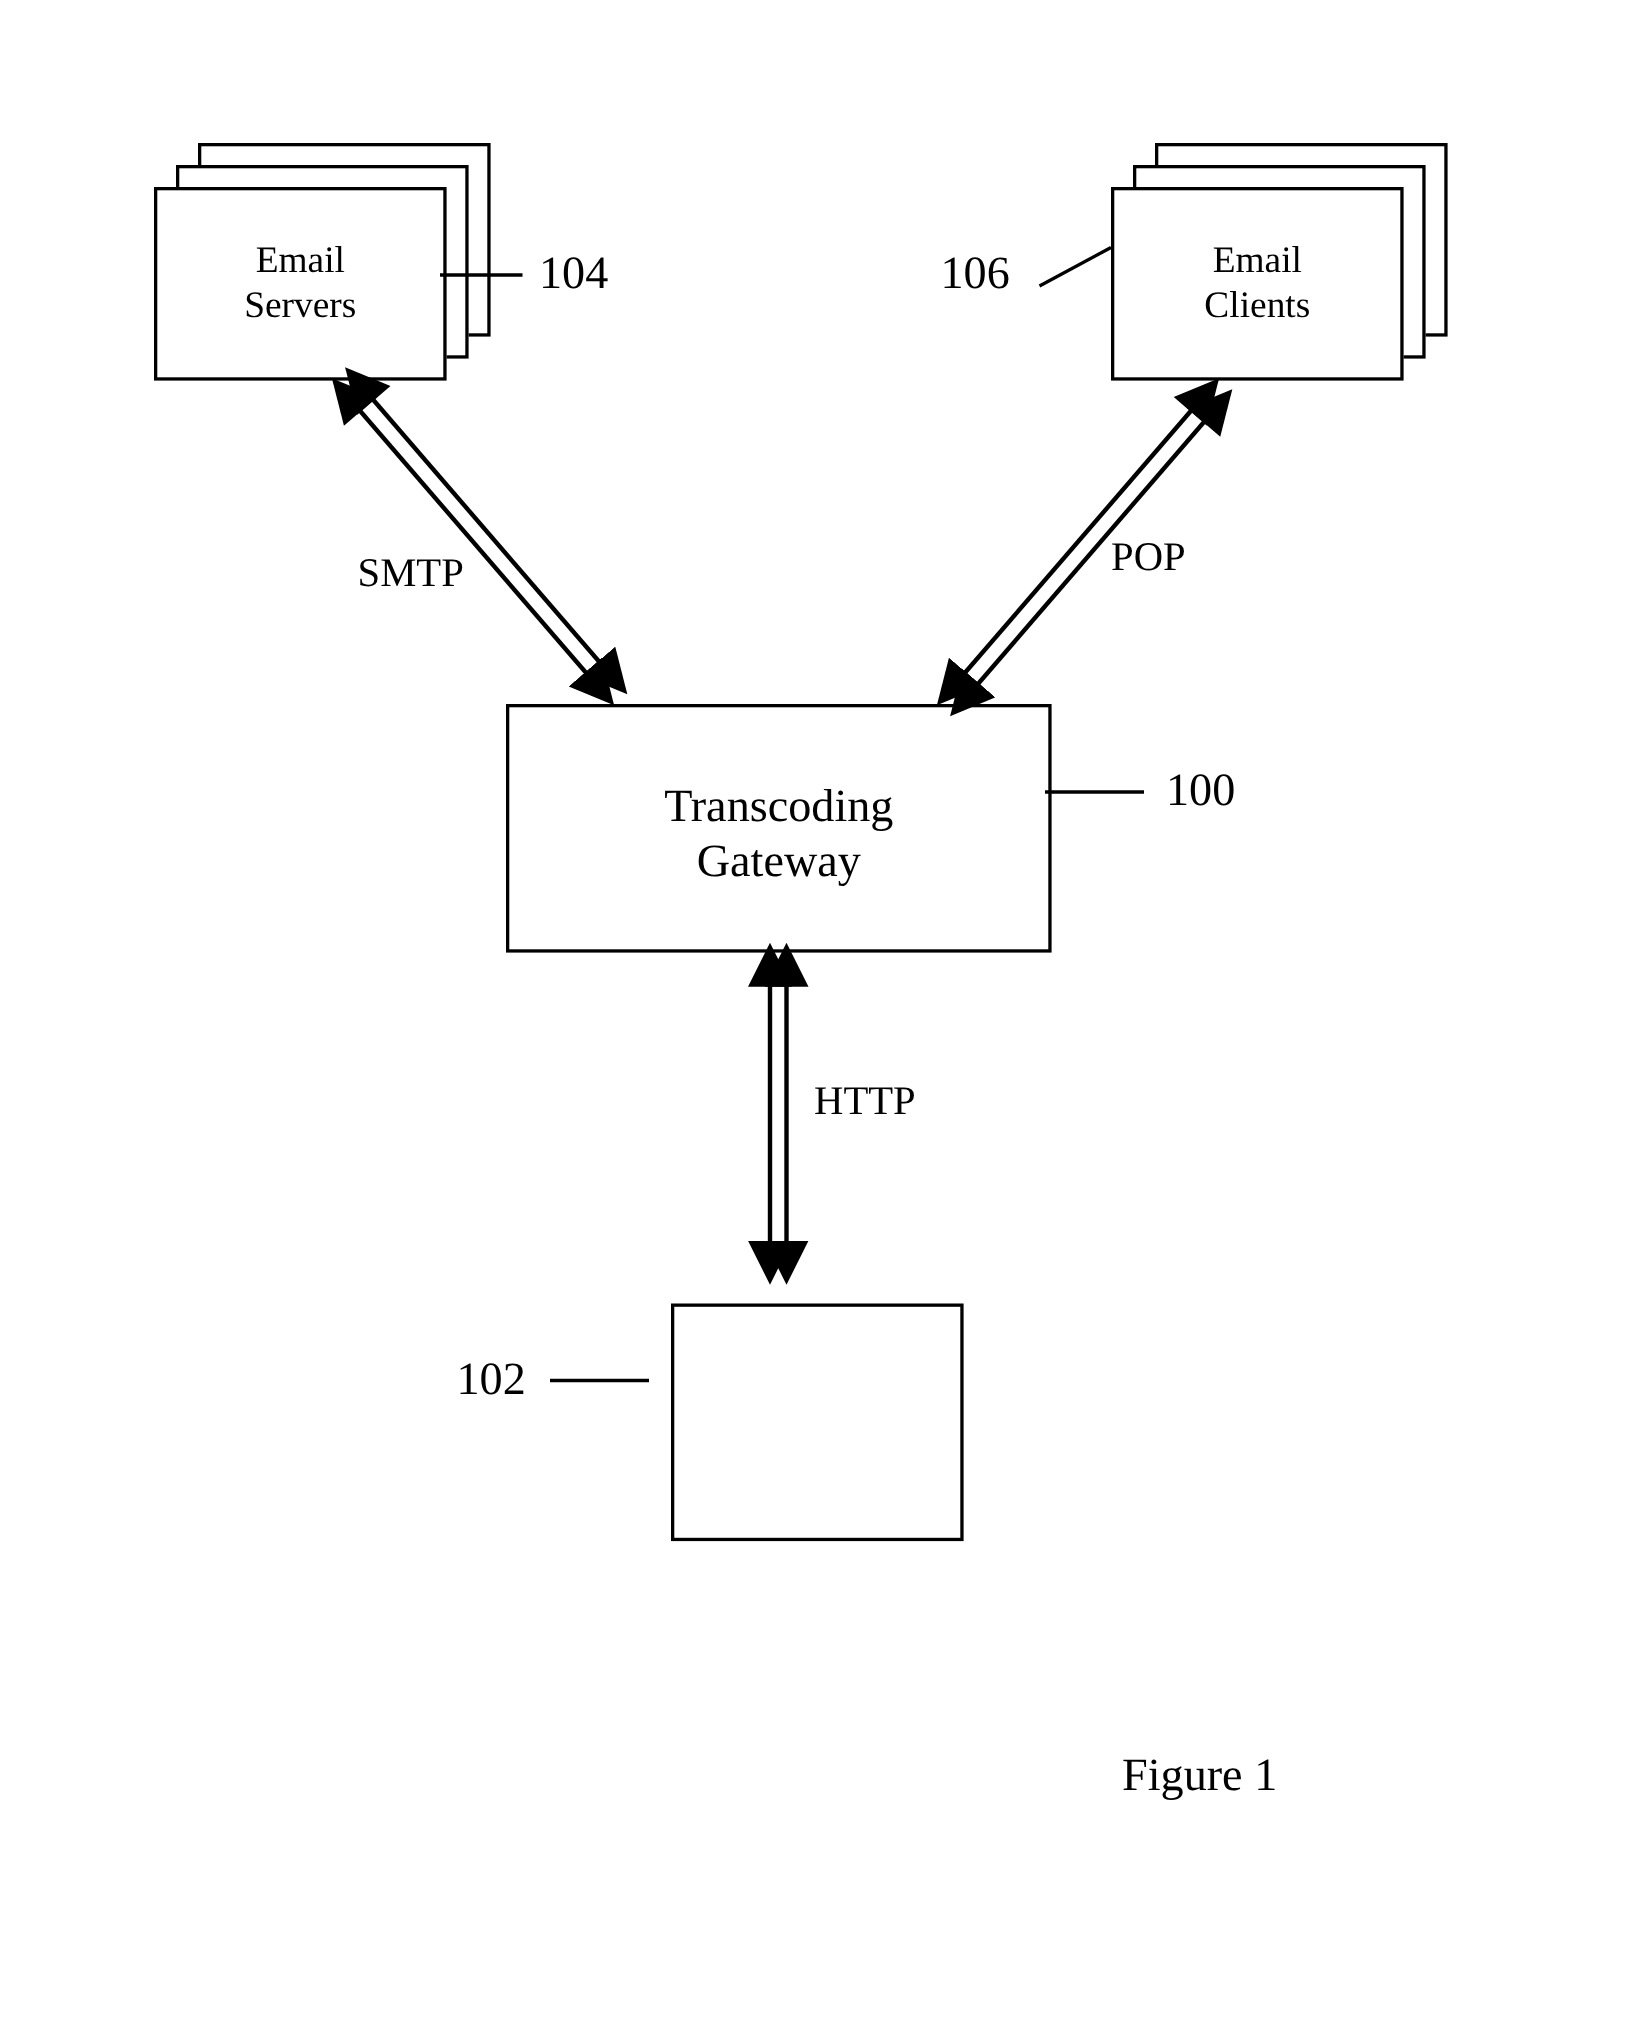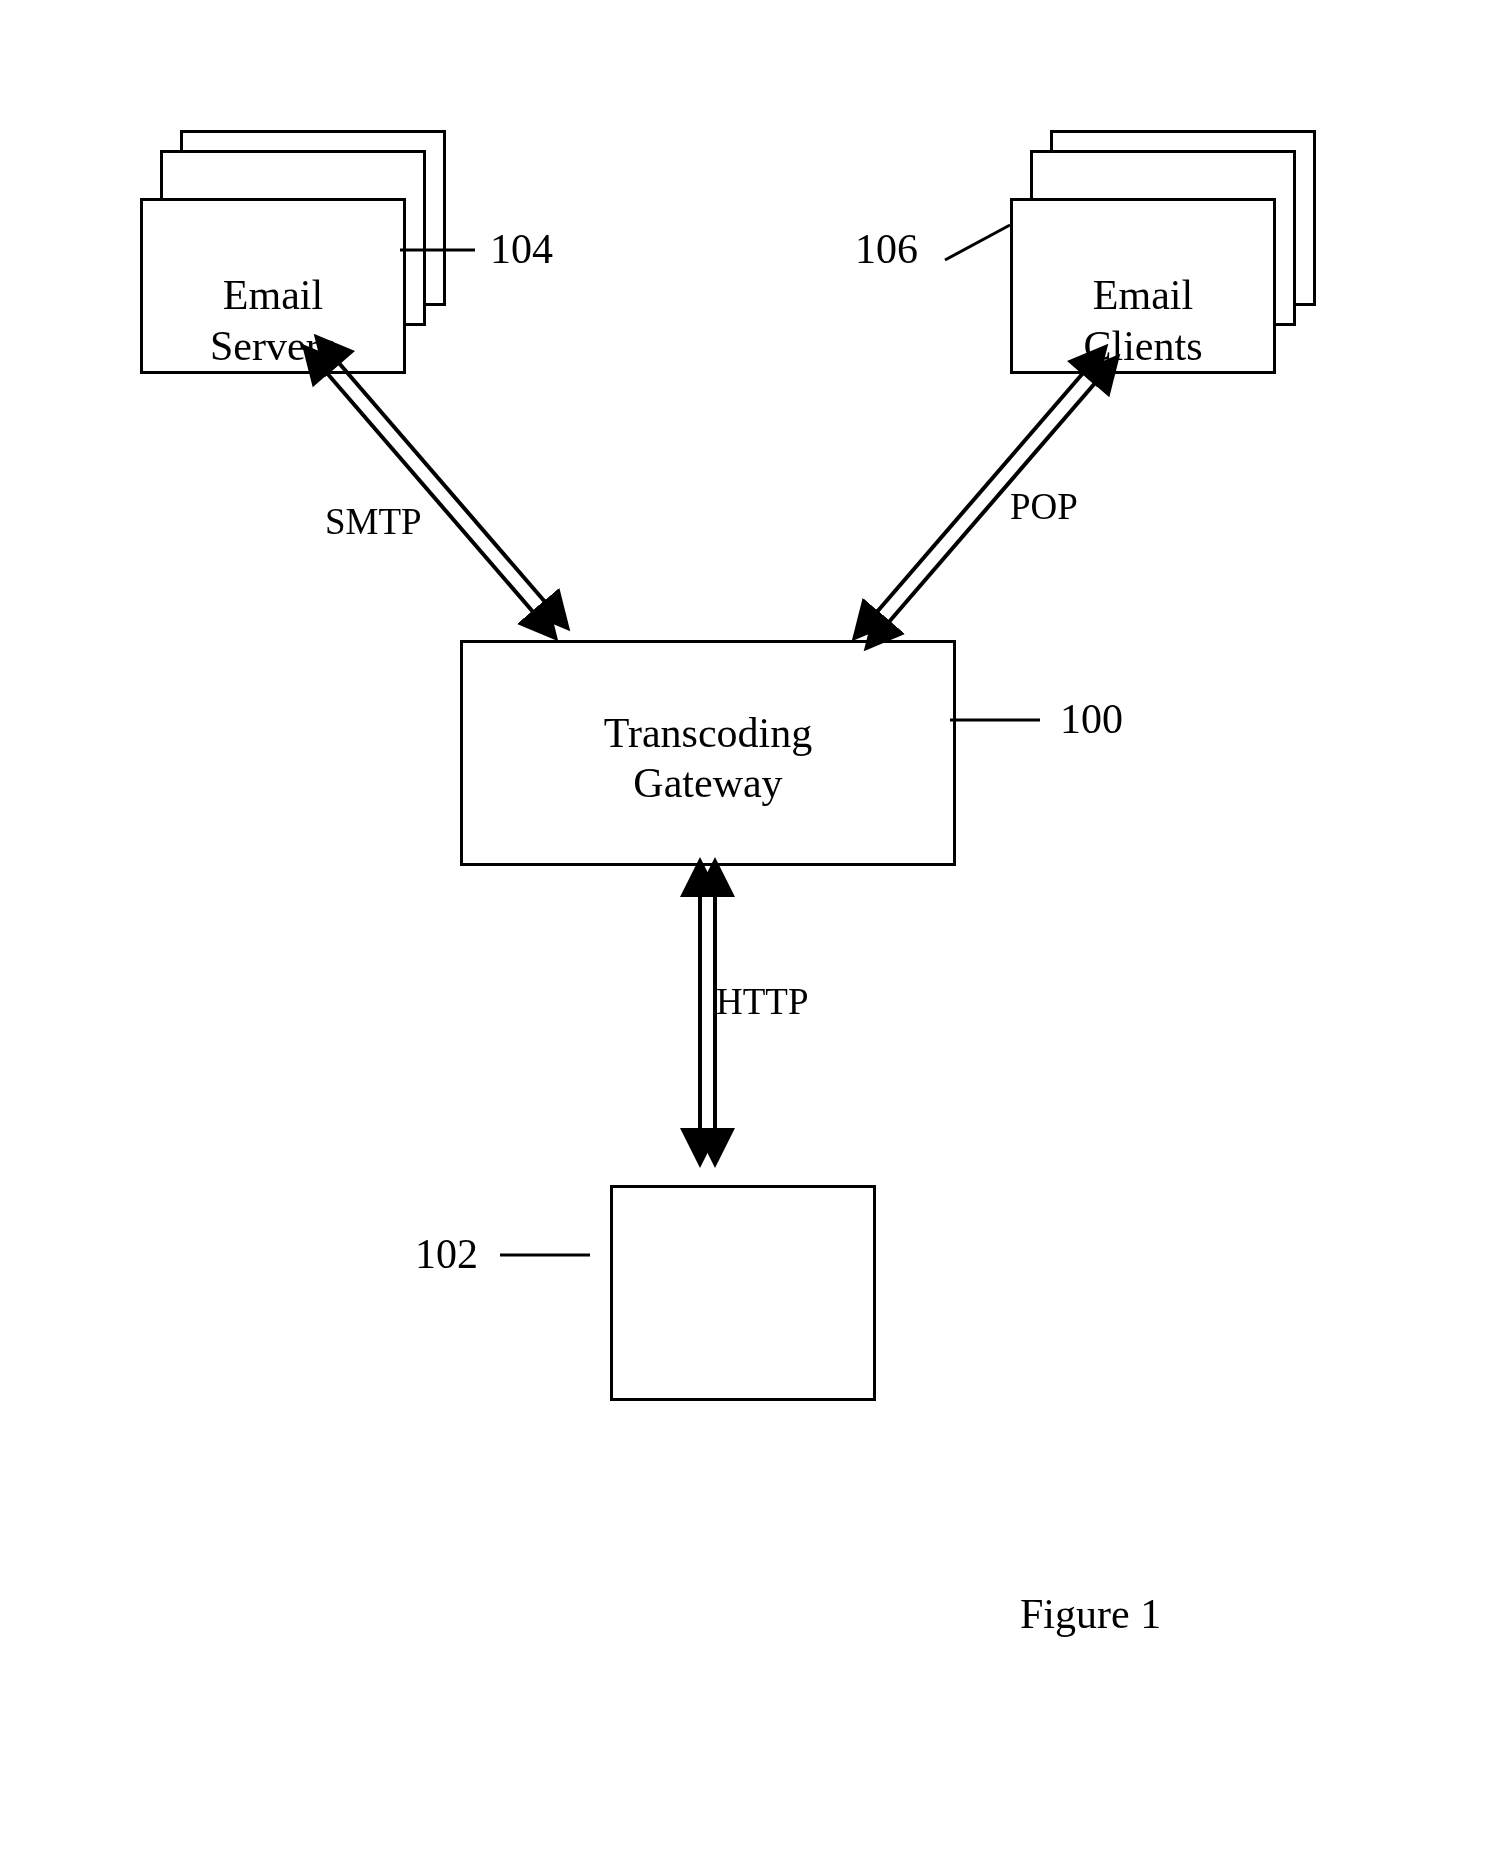--- a/index.html
+++ b/index.html
@@ -14,26 +14,25 @@
     .box-stack {
       position: absolute;
     }
     .box-stack .layer {
       position: absolute;
       background: white;
       border: 3px solid black;
     }
     .box-stack .front {
       display: flex;
-      align-items: flex-end;
+      align-items: center;
       justify-content: center;
       text-align: center;
-      font-size: 42px;
+      font-size: 34px;
       line-height: 1.2;
-      margin-top: 28px;
     }
     .single-box {
       position: absolute;
       background: white;
       border: 3px solid black;
       display: flex;
       align-items: center;
       justify-content: center;
       text-align: center;
       font-size: 42px;
@@ -124,15 +123,15 @@
 <svg class="arrow" style="left:0; top:0;" width="1492" height="1849">
   <line x1="1090" y1="365" x2="870" y2="620" stroke="black" stroke-width="4" marker-start="url(#ah1r)" marker-end="url(#ah1)"></line>
   <line x1="1102" y1="375" x2="882" y2="630" stroke="black" stroke-width="4" marker-start="url(#ah1r)" marker-end="url(#ah1)"></line>
 </svg>
 <div class="arrow-label" style="left:1010px; top:485px;">POP</div>
 
 <svg class="arrow" style="left:0; top:0;" width="1492" height="1849">
   <line x1="700" y1="885" x2="700" y2="1140" stroke="black" stroke-width="4" marker-start="url(#ah1r)" marker-end="url(#ah1)"></line>
   <line x1="715" y1="885" x2="715" y2="1140" stroke="black" stroke-width="4" marker-start="url(#ah1r)" marker-end="url(#ah1)"></line>
 </svg>
-<div class="arrow-label" style="left:716px; top:980px;">HTTP</div>
+<div class="arrow-label" style="left:740px; top:980px;">HTTP</div>
 
 <div class="figure-caption" style="left:1020px; top:1590px;">Figure 1</div>
 
 </body></html>

